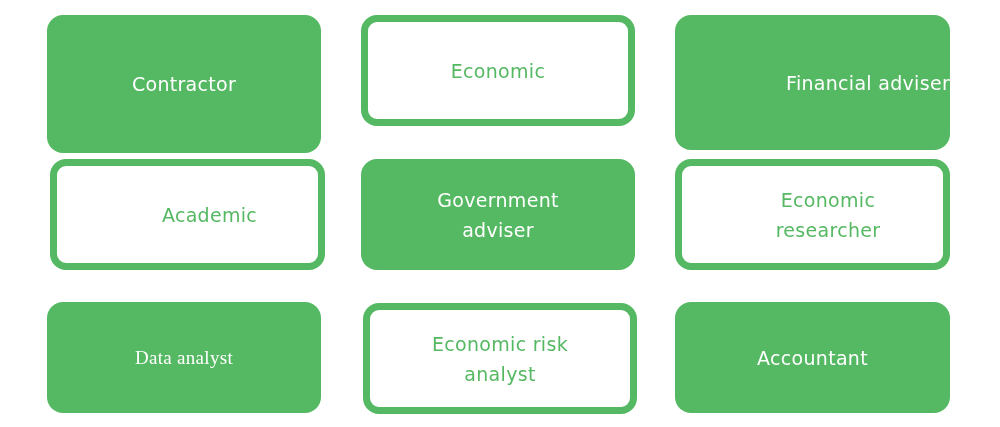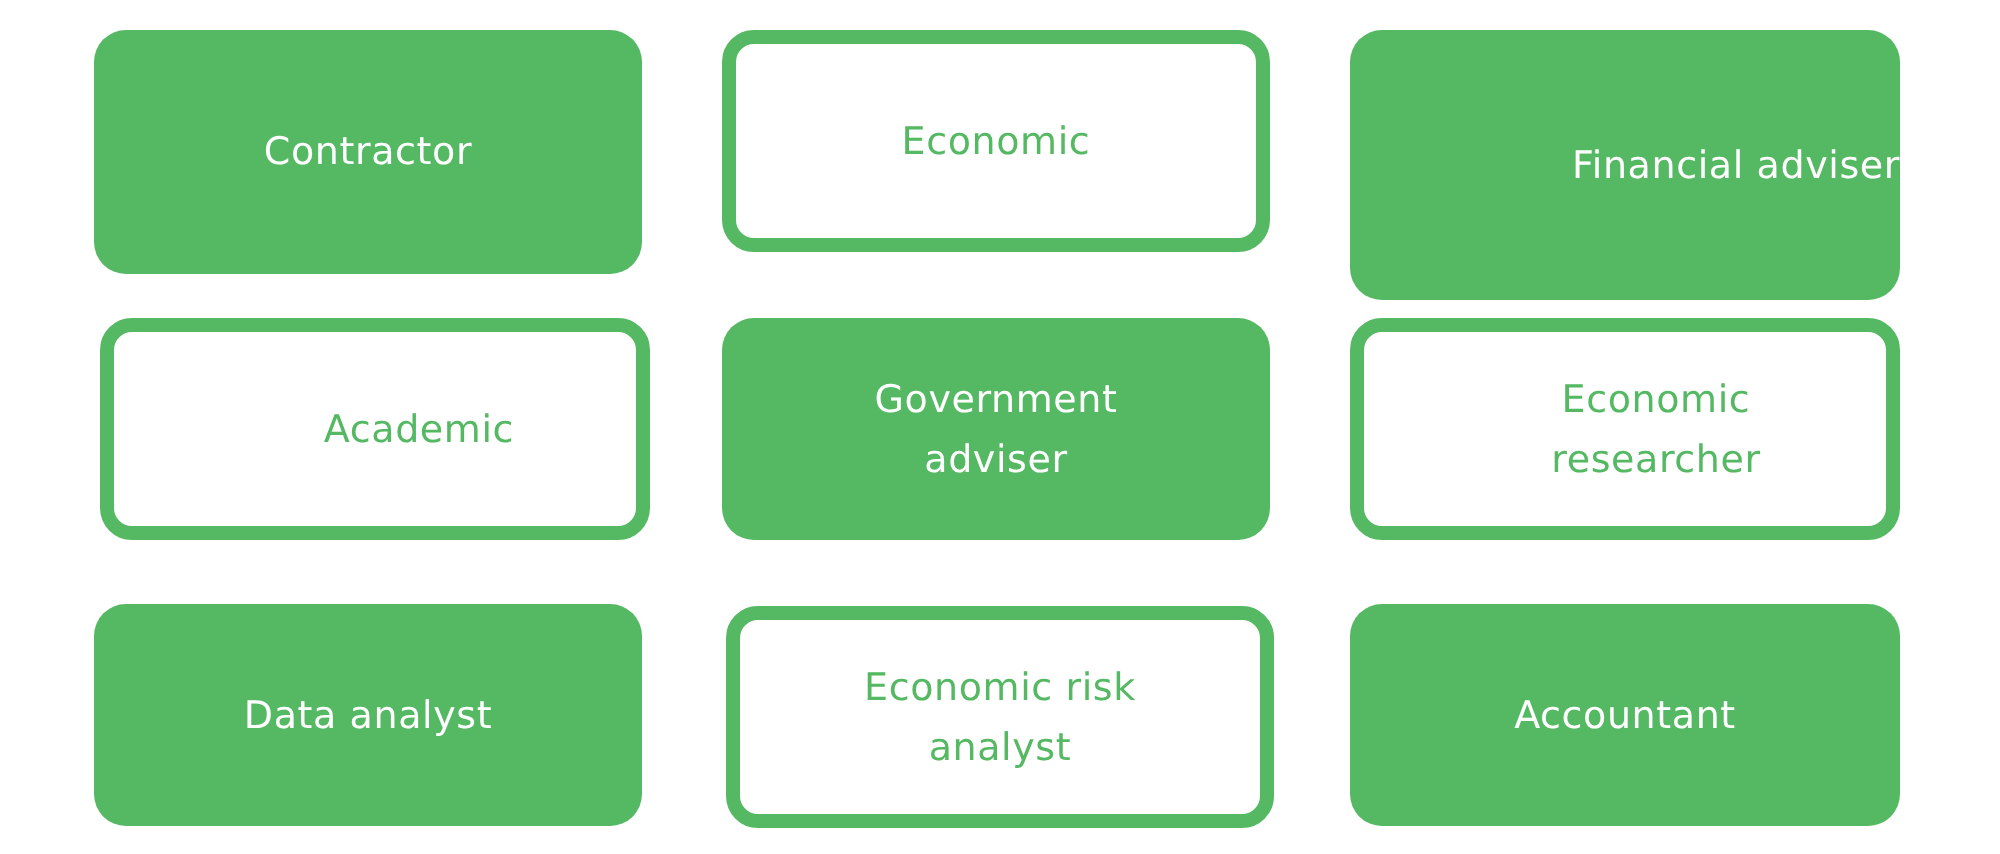--- a/index.html
+++ b/index.html
@@ -38,21 +38,21 @@
       letter-spacing: 0.3px;
       white-space: pre-line;
       display: block;
     }
   </style>
 </head>
 <body>
 
 <div>
 
-  <div class="card filled" style="left:47px; top:15px; width:274px; height:122px;">
+  <div class="card filled" style="left:47px; top:15px; width:274px; height:138px;">
     <span class="label">Contractor</span>
   </div>
 
   <div class="card outlined" style="left:361px; top:15px; width:274px; height:111px;">
     <span class="label">Economic</span>
   </div>
 
   <div class="card filled" style="left:675px; top:15px; width:275px; height:135px;justify-content:flex-end;">
     <span class="label">Financial adviser</span>
   </div>
@@ -64,21 +64,21 @@
   <div class="card filled" style="left:361px; top:159px; width:274px; height:111px;">
     <span class="label">Government
 adviser</span>
   </div>
 
   <div class="card outlined" style="left:675px; top:159px; width:275px; height:111px;padding-left:31px;">
     <span class="label">Economic
 researcher</span>
   </div>
 
-  <div class="card filled" style="left:47px; top:302px; width:274px; height:111px;">
+  <div class="card filled" style="left:47px; top:302px; width:274px; height:111px;font-family:Liberation Serif, serif;">
     <span class="label">Data analyst</span>
   </div>
 
   <div class="card outlined" style="left:363px; top:303px; width:274px; height:111px;">
     <span class="label">Economic risk
 analyst</span>
   </div>
 
   <div class="card filled" style="left:675px; top:302px; width:275px; height:111px;">
     <span class="label">Accountant</span>

